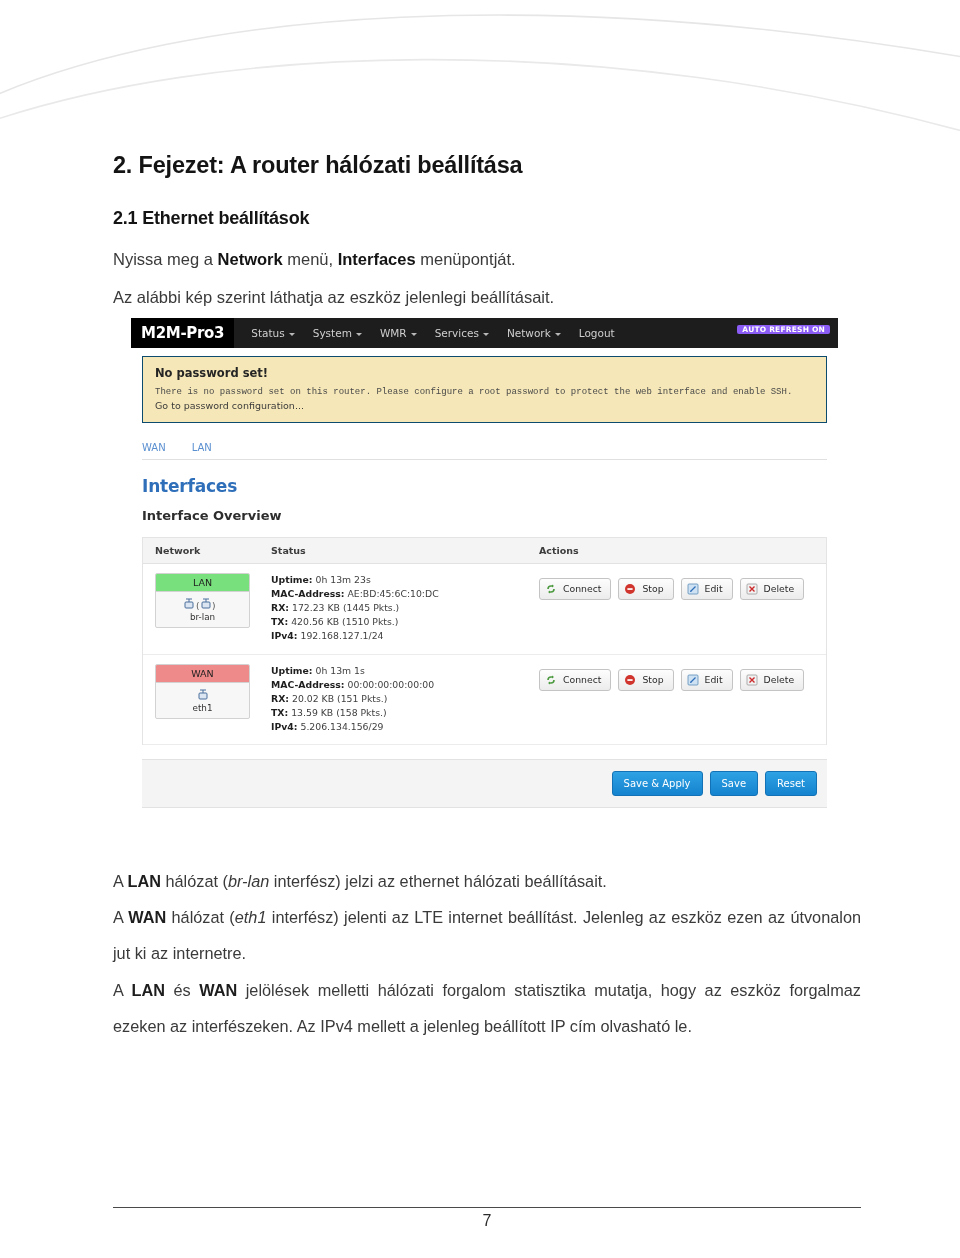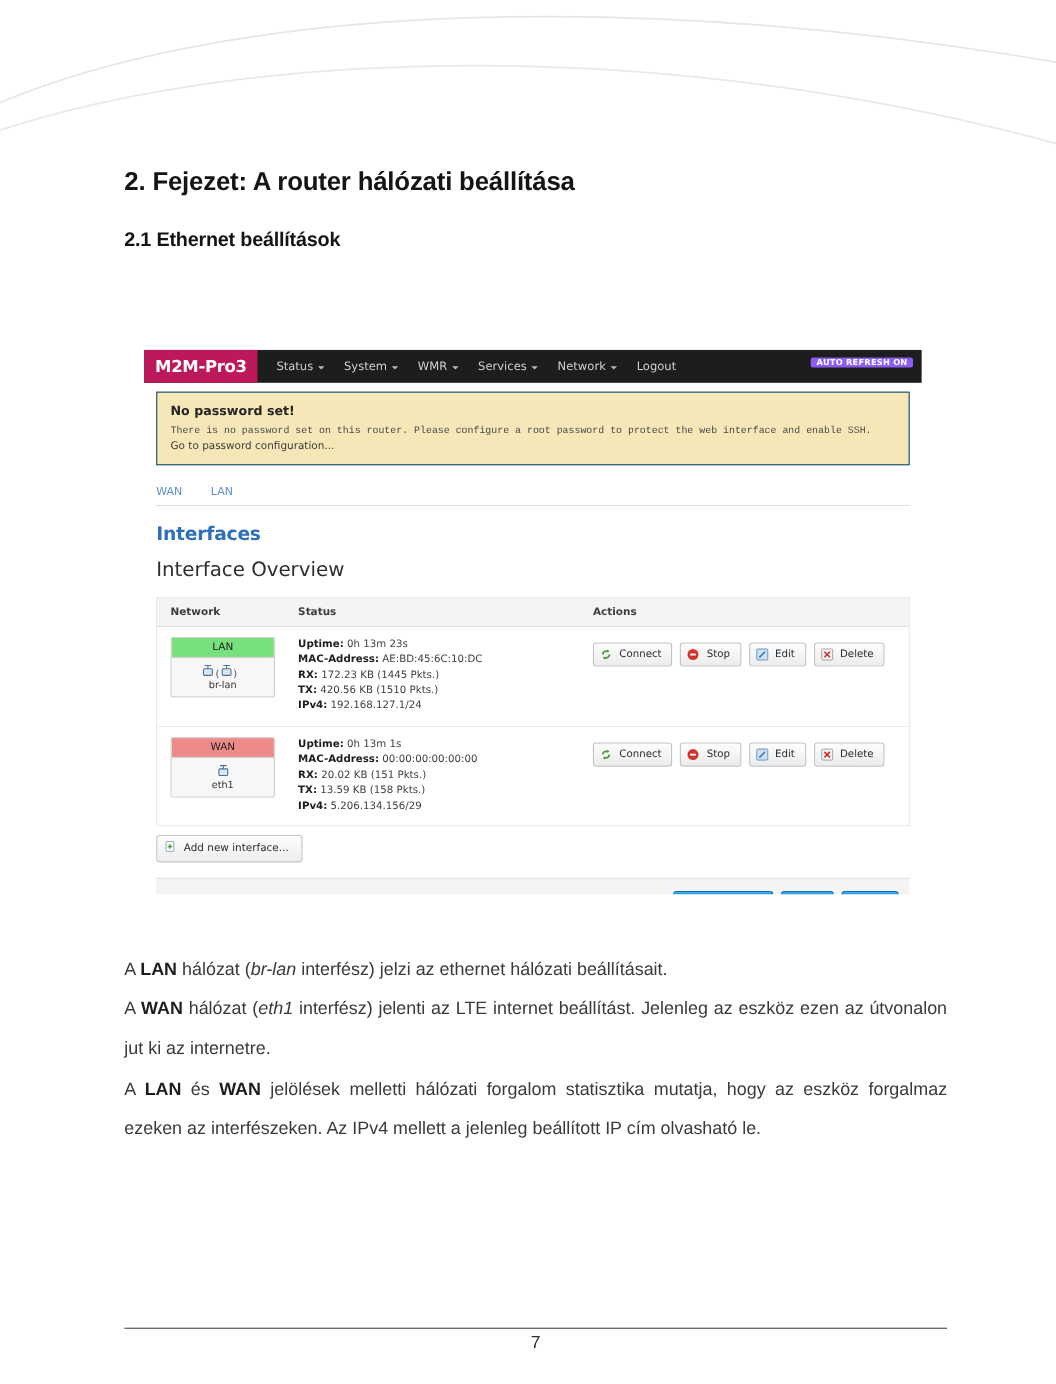--- a/index.html
+++ b/index.html
@@ -70,21 +70,21 @@
     font-family: "DejaVu Sans", "Liberation Sans", sans-serif;
     overflow: hidden;
   }
 
   
   .nav {
     position: relative; height: 30px; background: #1d1d1d;
     display: flex; align-items: stretch;
   }
   .nav-logo {
-    background: #be185d; color: #ffffff;
+    background: #000000; color: #ffffff;
     font-size: 15px; font-weight: bold;
     display: flex; align-items: center; padding: 0 10px;
     letter-spacing: -0.3px;
   }
   .nav-items { display: flex; align-items: center; margin-left: 8px; }
   .nav-item {
     color: #cfcfcf; font-size: 10.5px; padding: 0 9px;
     display: flex; align-items: center; gap: 4px; height: 30px;
     cursor: pointer; white-space: nowrap;
   }
@@ -115,21 +115,21 @@
     margin: 19px 11px 0 11px; padding-bottom: 6px;
     border-bottom: 1px solid #e0e0e0; display: flex; gap: 26px;
   }
   .tab { font-size: 10px; color: #5a8fd0; cursor: pointer; }
 
   
   .fig-h1 {
     margin: 16px 0 0 11px; font-size: 17px; font-weight: bold;
     color: #2f6fba; letter-spacing: -0.2px;
   }
-  .fig-h2 { margin: 12px 0 0 11px; font-size: 18px; color: #2e2e2e; font-weight: normal; }
+  .fig-h2 { margin: 12px 0 0 11px; font-size: 13px; color: #2e2e2e; font-weight: bold; }
 
   
   .iftable { margin: 14px 11px 0 11px; border: 1px solid #e4e4e4; border-bottom: none; }
   .ifhead {
     display: flex; background: #f4f4f4; border-bottom: 1px solid #e2e2e2;
     padding: 7px 0 7px 0;
   }
   .ifhead .c { font-size: 9.5px; font-weight: bold; color: #3d3d3d; }
   .col-net { width: 128px; padding-left: 12px; }
   .col-sta { width: 268px; }
@@ -191,20 +191,24 @@
 <svg class="header-deco" viewBox="0 0 960 150" preserveAspectRatio="none" aria-hidden="true">
   <path d="M -20 102 C 190 6 560 -14 980 60" fill="none" stroke="#e6e6e6" stroke-width="1.6"></path>
   <path d="M -20 125 C 210 44 600 28 980 136" fill="none" stroke="#e9e9e9" stroke-width="1.6"></path>
 </svg>
 
 <div class="page">
 
   <div class="h1">2. Fejezet: A router hálózati beállítása</div>
   <div class="h2">2.1 Ethernet beállítások</div>
 
+  <div class="para-intro l1">
+    <span>Nyissa meg a </span><b>Network</b><span> menü, </span><b>Interfaces</b><span> menüpontját.</span>
+  </div>
+  <div class="para-intro l2">Az alábbi kép szerint láthatja az eszköz jelenlegi beállításait.</div>
 
   <div class="figure">
 
     <div class="nav">
       <div class="nav-logo">M2M-Pro3</div>
       <div class="nav-items">
         <div class="nav-item">
           <span>Status</span>
           <span class="caret"></span>
         </div>
@@ -391,31 +395,20 @@
                   <path d="M3.5 3.5 L8.5 8.5 M8.5 3.5 L3.5 8.5" stroke="#cc2b2b" stroke-width="1.4"></path>
                 </svg>
               </span>
               <span>Delete</span>
             </div>
           </div>
         </div>
       </div>
     </div>
 
-    <div class="addrow">
-      <div class="btn-add">
-        <span class="glyph">
-          <svg width="12" height="12" viewBox="0 0 12 12" aria-hidden="true">
-            <rect x="2" y="1" width="7" height="9" rx="0.6" fill="#ffffff" stroke="#8fa6bd" stroke-width="0.9"></rect>
-            <path d="M5.5 3.5 L5.5 7.5 M3.5 5.5 L7.5 5.5" stroke="#4c9a3f" stroke-width="1.3"></path>
-          </svg>
-        </span>
-        <span>Add new interface...</span>
-      </div>
-    </div>
 
     <div class="footbar">
       <div class="btn-blue">Save &amp; Apply</div>
       <div class="btn-blue">Save</div>
       <div class="btn-blue">Reset</div>
     </div>
   </div>
 
   <div class="body-block" id="body-p1">
     <p><span>A </span><b>LAN</b><span> hálózat (</span><i>br-lan</i><span> interfész) jelzi az ethernet hálózati beállításait.</span></p>

